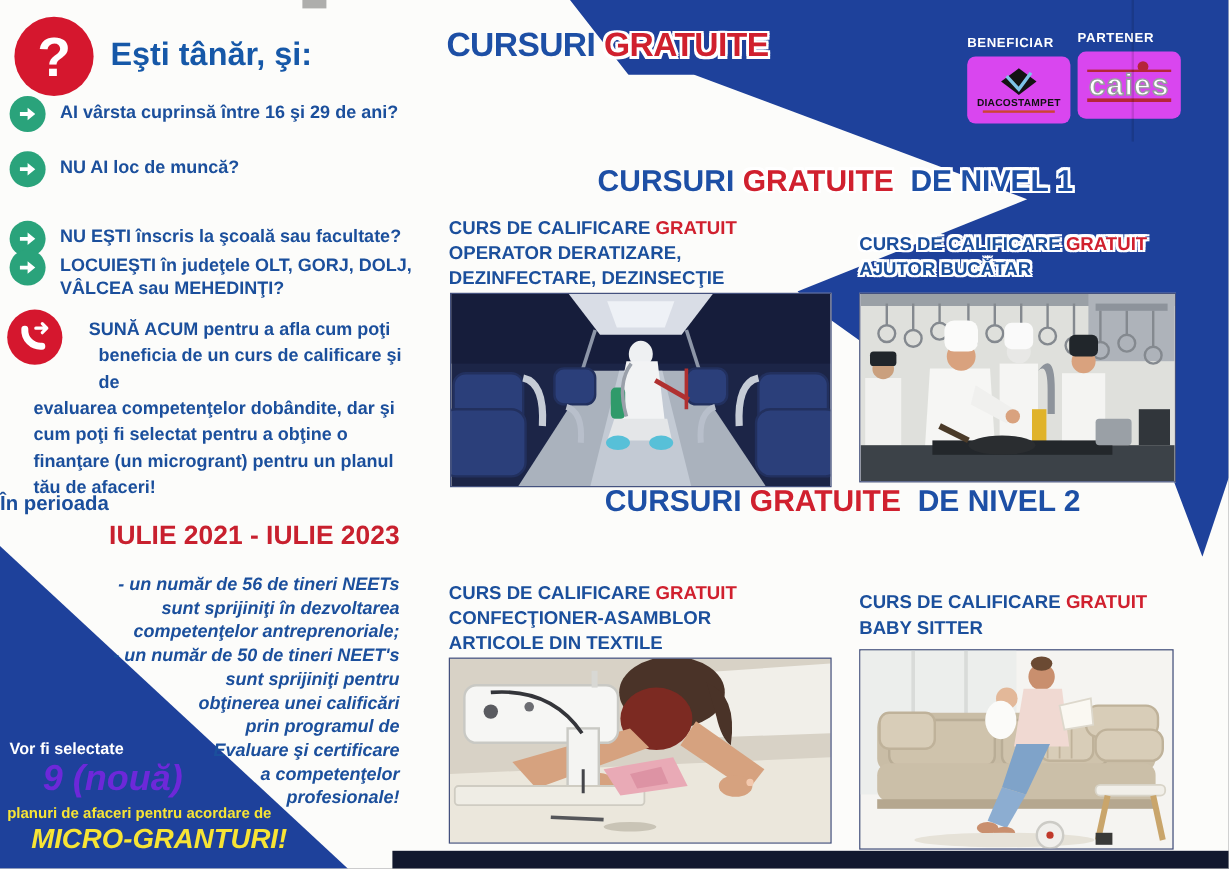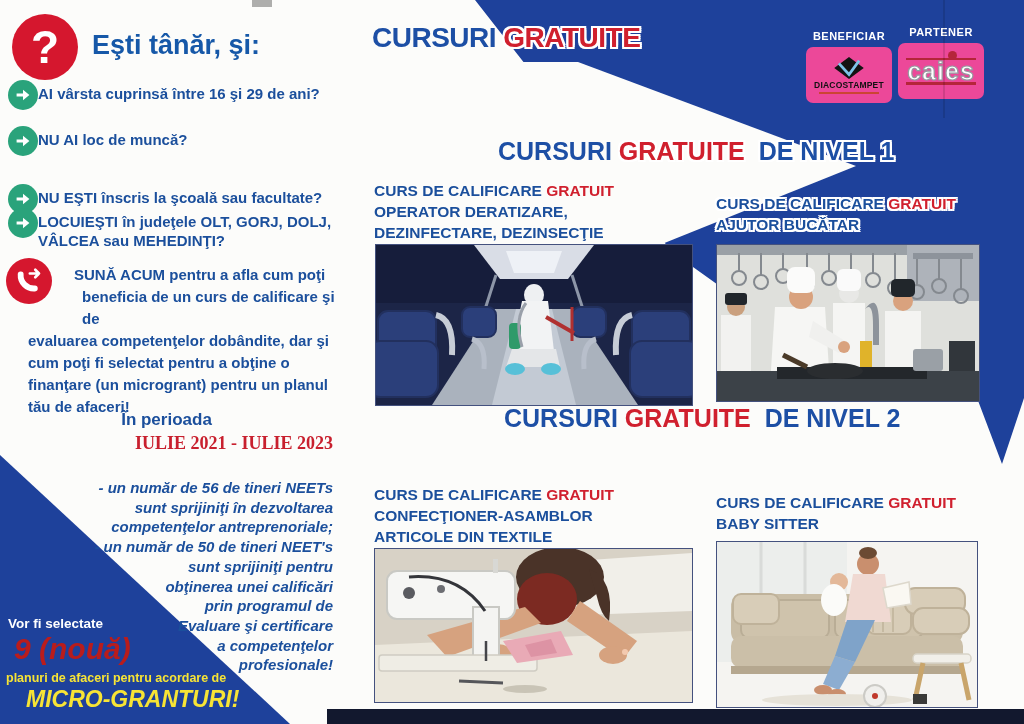--- a/index.html
+++ b/index.html
@@ -19,48 +19,48 @@
   .scan-crease{position:absolute;left:943px;top:0;width:2px;height:118px;background:rgba(0,0,0,.12);z-index:6;}
   
   .tblue{color:#1b4f9c;}
   .tred{color:#d0202e;}
   .ow{text-shadow:-2px -2px 0 #fff,2px -2px 0 #fff,-2px 2px 0 #fff,2px 2px 0 #fff,
        -2px 0 0 #fff,2px 0 0 #fff,0 -2px 0 #fff,0 2px 0 #fff;}
   
   .q-icon{left:12px;top:14px;width:66px;height:66px;border-radius:50%;background:#d5172e;
           color:#fff;font-size:46px;font-weight:bold;display:flex;align-items:center;justify-content:center;z-index:5;}
   .left-heading{left:92px;top:30px;font-size:27px;font-weight:bold;color:#1658a8;z-index:5;}
-  .bullet-row{left:8px;width:340px;display:flex;z-index:5;}
+  .bullet-row{left:8px;width:340px;display:flex;gap:12px;z-index:5;}
   .b-icon{flex:0 0 30px;width:30px;height:30px;border-radius:50%;background:#2aa37b;
           display:flex;align-items:center;justify-content:center;}
   .b-text{font-size:15px;font-weight:bold;color:#1b4f9c;line-height:19px;padding-top:4px;}
   .phone-icon{left:6px;top:258px;width:46px;height:46px;border-radius:50%;background:#d5172e;
           display:flex;align-items:center;justify-content:center;z-index:5;}
   .call-block{left:8px;top:264px;width:340px;z-index:5;}
   .call-line{font-size:15px;font-weight:bold;color:#1b4f9c;line-height:22px;margin-left:20px;}
   .ind1{padding-left:46px;}.ind2{padding-left:54px;}
-  .period-label{left:0;top:410px;width:333px;text-align:center;font-size:17px;font-weight:bold;color:#1b4f9c;z-index:5;}
-  .period-value{left:0;top:433px;width:333px;text-align:right;font-size:18px;font-weight:bold;color:#c8202e;z-index:5;font-family:Liberation Serif, serif;}
+  .period-label{left:0;top:410px;width:333px;text-align:left;font-size:17px;font-weight:bold;color:#1b4f9c;z-index:5;}
+  .period-value{left:0;top:433px;width:333px;text-align:right;font-size:22px;font-weight:bold;color:#c8202e;z-index:5;}
   .stats{left:0;top:478px;width:333px;text-align:right;z-index:5;font-style:italic;}
   .stats div{font-size:15px;font-weight:bold;color:#1b4f9c;line-height:19.7px;}
   .tri-intro{left:8px;top:616px;font-size:13.5px;font-weight:bold;color:#fff;z-index:5;}
-  .tri-number{left:14px;top:632px;width:160px;font-size:30px;font-weight:bold;
-              font-style:italic;color:#b91c1c;z-index:5;}
+  .tri-number{left:14px;top:632px;width:160px;text-align:center;font-size:30px;font-weight:bold;
+              font-style:italic;color:#6d28d9;z-index:5;}
   .tri-desc{left:6px;top:671px;font-size:12.5px;font-weight:bold;color:#f7e435;z-index:5;}
   .tri-highlight{left:26px;top:686px;font-size:23px;font-weight:bold;font-style:italic;color:#f7e435;z-index:5;}
   
   .title{left:372px;top:22px;z-index:5;font-weight:bold;font-size:28px;letter-spacing:-.5px;white-space:nowrap;}
   .title .l2{display:block;margin-top:7px;}
   .tb{color:#1d4fa5;}
   
-  .logo-group{z-index:5;text-align:center;}
+  .logo-group{z-index:5;text-align:left;}
   .lg-ben{left:806px;top:30px;width:86px;}
   .lg-par{left:898px;top:26px;width:86px;}
   .logo-label{font-size:11px;font-weight:bold;color:#fff;letter-spacing:.5px;margin-bottom:5px;}
-  .logo-box{background:#ec4899;border-radius:7px;padding:4px 2px;height:48px;display:flex;flex-direction:column;
+  .logo-box{background:#d946ef;border-radius:7px;padding:4px 2px;height:48px;display:flex;flex-direction:column;
             align-items:center;justify-content:center;position:relative;}
   .diaco-name{font-size:8.5px;font-weight:bold;color:#111;letter-spacing:.2px;}
   .diaco-tag{width:60px;height:2px;background:#c43;margin-top:2px;}
   .caies-name{font-size:25px;font-weight:bold;color:#fff;-webkit-text-stroke:1.2px #97999f;line-height:22px;letter-spacing:1px;}
   .caies-line{width:70px;height:2.5px;background:#b5253a;}
   .caies-dot{position:absolute;top:8px;left:50px;width:9px;height:9px;border-radius:50%;background:#b5253a;}
   
   .nivel{z-index:5;font-weight:bold;font-size:25px;white-space:nowrap;}
   .nivel1{left:498px;top:137px;}
   .nivel2{left:504px;top:404px;}

